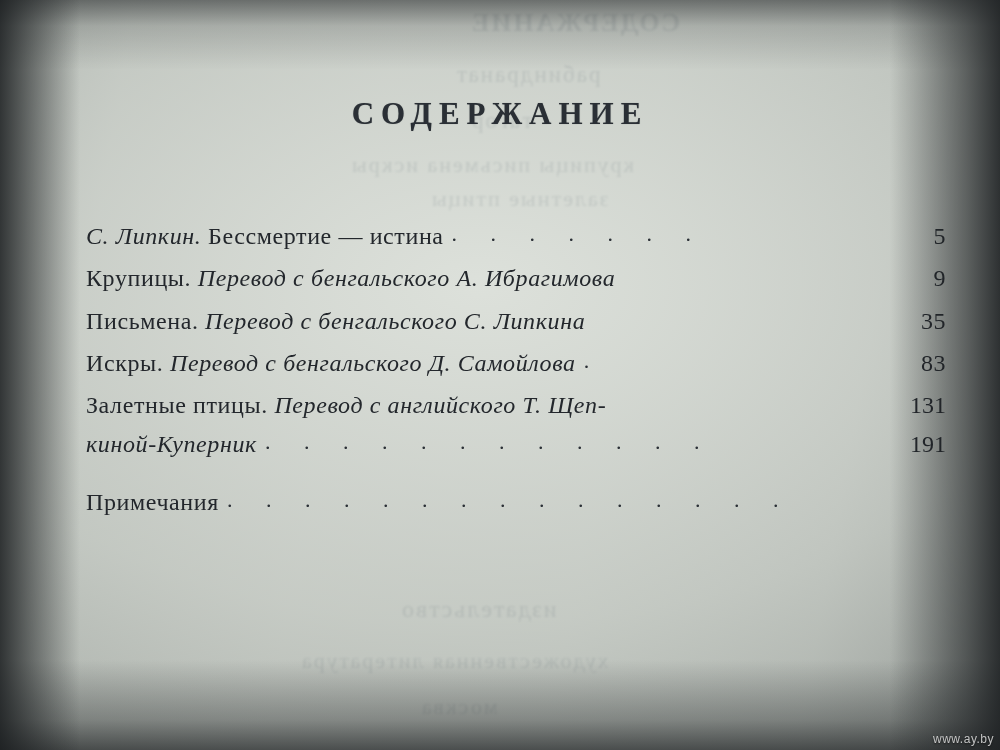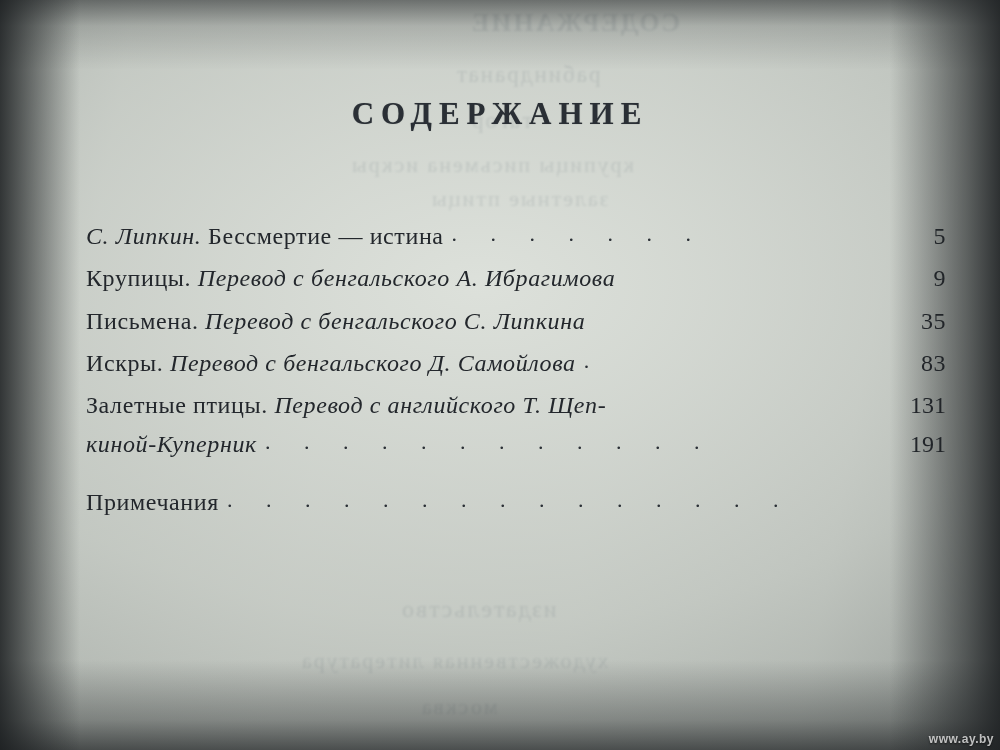--- a/index.html
+++ b/index.html
@@ -150,21 +150,20 @@
   
   .watermark {
     position: absolute;
     right: 6px;
     bottom: 4px;
     font-family: "Liberation Sans", sans-serif;
     font-size: 12px;
     color: rgba(245,245,245,0.75);
     letter-spacing: 0.5px;
     text-shadow: 0 1px 2px rgba(0,0,0,0.6);
-    font-weight: bold;
   }
 </style>
 </head>
 <body>
 
 <div id="page">
 
   <div id="paper"></div>
 
   <div id="bleed">

